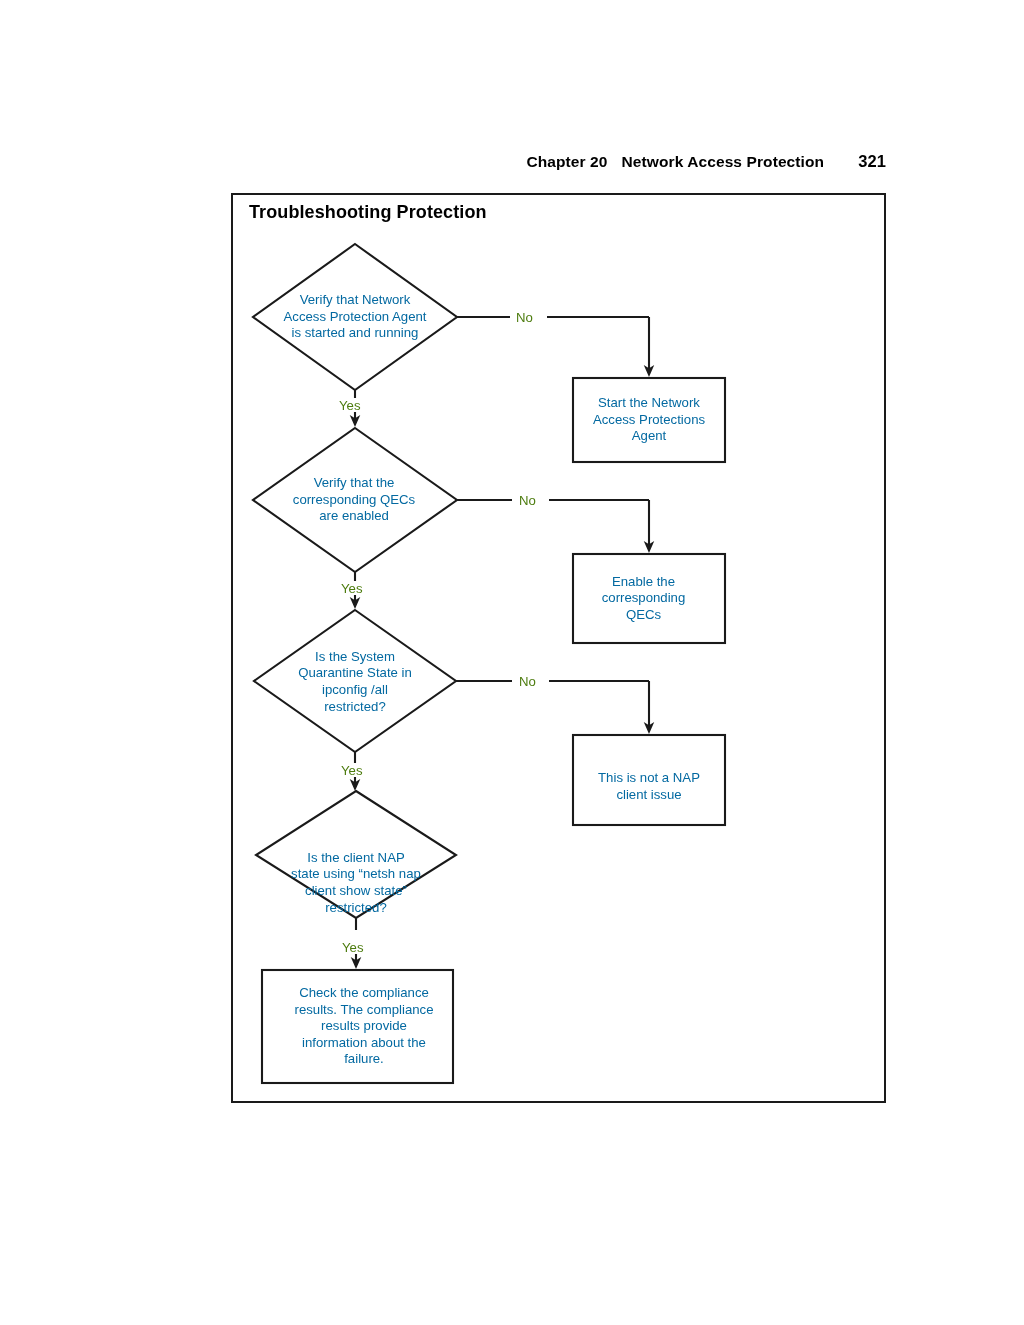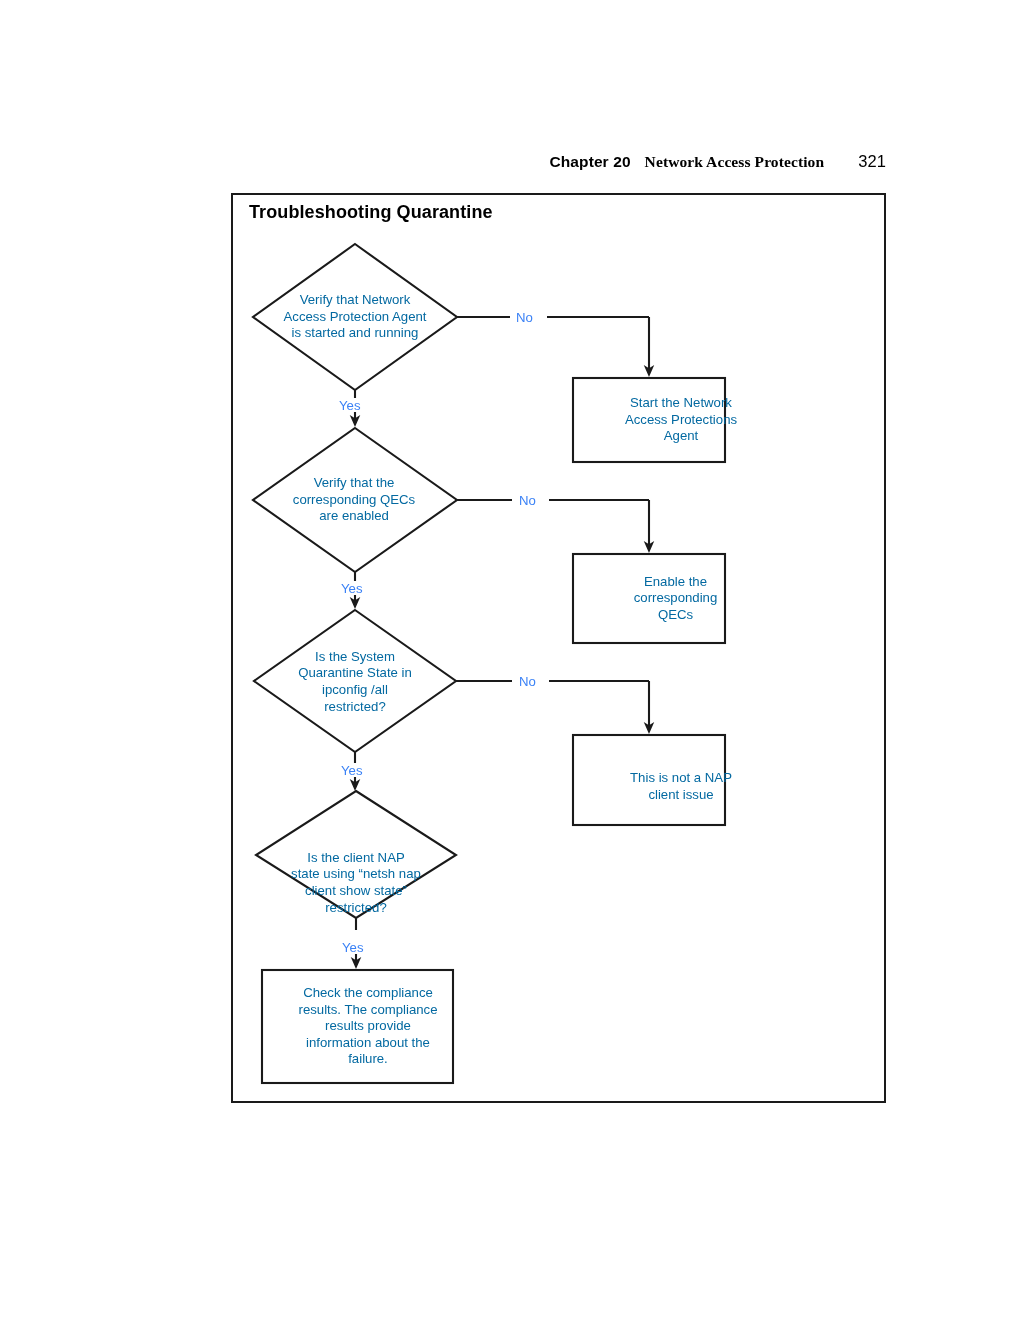--- a/index.html
+++ b/index.html
@@ -23,22 +23,22 @@
     left: 0;
     top: 152px;
     width: 886px;
     text-align: right;
     font-size: 15.5px;
     font-weight: bold;
     letter-spacing: 0.1px;
     white-space: nowrap;
   }
   #page-header .hdr-chapter { font-weight: bold; }
-  #page-header .hdr-title   { font-weight: bold; margin-left: 14px; font-family: Liberation Serif, serif; }
-  #page-header .hdr-pageno  { font-weight: normal; margin-left: 34px; font-size: 16.5px; }
+  #page-header .hdr-title   { font-weight: bold; margin-left: 14px; }
+  #page-header .hdr-pageno  { font-weight: bold; margin-left: 34px; font-size: 16.5px; }
 
   
   #figure-frame {
     position: absolute;
     left: 231px;
     top: 193px;
     width: 655px;
     height: 910px;
     border: 2.2px solid #1a1a1a;
     box-sizing: border-box;
@@ -89,39 +89,38 @@
     display: flex;
     align-items: center;
     justify-content: center;
     flex-direction: column;
   }
   .box-text {
     display: flex;
     align-items: center;
     justify-content: center;
     flex-direction: column;
-    padding-left: 32px;
   }
   .edge-label {
     position: absolute;
     font-size: 13.2px;
     line-height: 15px;
-    color: #3b82f6;
+    color: #4d7c0f;
     white-space: nowrap;
   }
 </style>
 </head>
 <body>
 
 <div id="page-header">
   <span class="hdr-chapter">Chapter 20</span><span class="hdr-title">Network Access Protection</span><span class="hdr-pageno">321</span>
 </div>
 
 <div id="figure-frame"></div>
-<div id="figure-title">Troubleshooting Quarantine</div>
+<div id="figure-title">Troubleshooting Protection</div>
 
 <svg id="flow-canvas" viewBox="0 0 1024 1325" xmlns="http://www.w3.org/2000/svg">
   <defs>
     <marker id="arrowhead" markerWidth="7" markerHeight="7" refX="3.2" refY="3.2" orient="auto" markerUnits="strokeWidth">
       <path d="M0.4,0.7 L6.0,3.2 L0.4,5.7 L1.9,3.2 Z" fill="#1a1a1a"></path>
     </marker>
   </defs>
 
   
   <polygon class="shape-stroke" points="355,244 457,317 355,390 253,317"></polygon>
@@ -195,21 +194,21 @@
 restricted?</div>
 
 <div class="node-text box-text" style="left:575px; top:737px; width:148px; height:100px;">This is not a NAP
 client issue</div>
 
 <div class="node-text diamond-text" style="left:256px; top:848px; width:200px; height:70px;">Is the client NAP
 state using “netsh nap
 client show state”
 restricted?</div>
 
-<div class="node-text box-text" style="left:252px; top:972px; width:168px; height:109px;">Check the compliance
+<div class="node-text box-text" style="left:280px; top:972px; width:168px; height:109px;">Check the compliance
 results. The compliance
 results provide
 information about the
 failure.</div>
 
 <div class="edge-label" style="left:516px; top:310px;">No</div>
 <div class="edge-label" style="left:519px; top:493px;">No</div>
 <div class="edge-label" style="left:519px; top:674px;">No</div>
 
 <div class="edge-label" style="left:339px; top:398px;">Yes</div>

